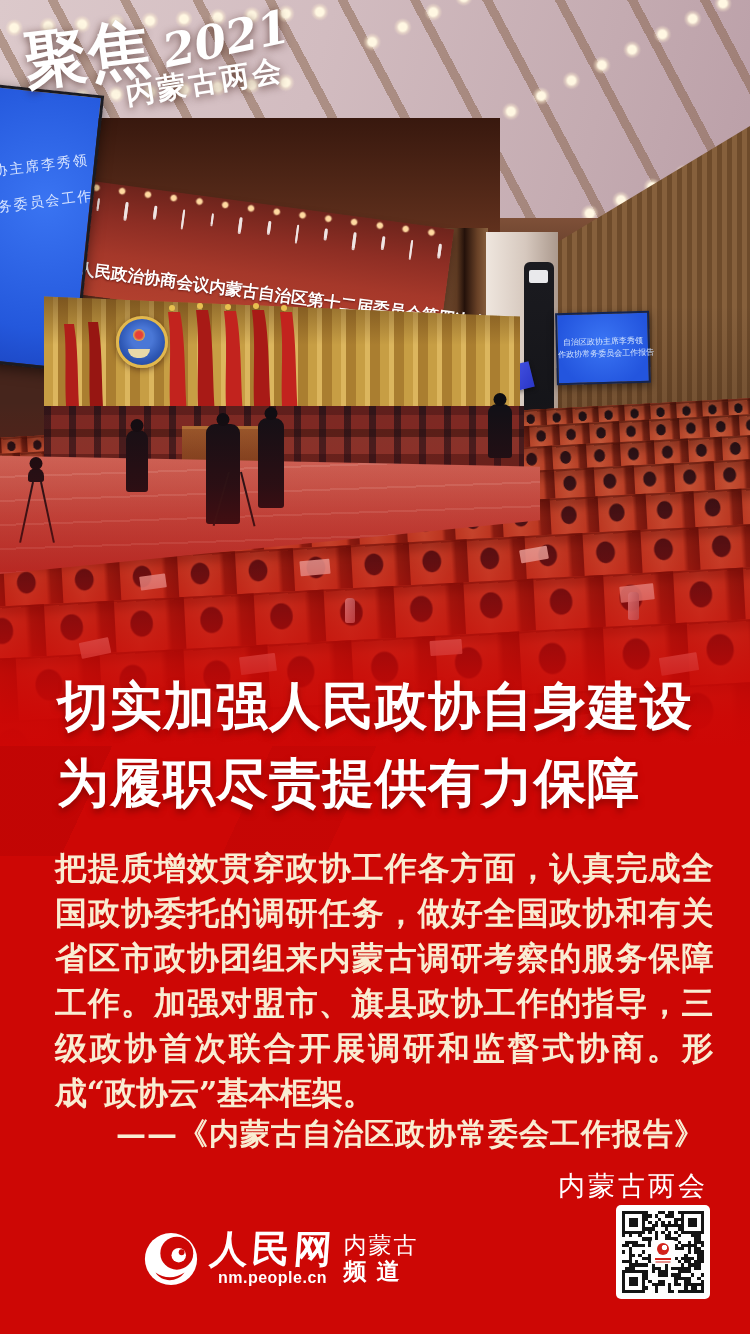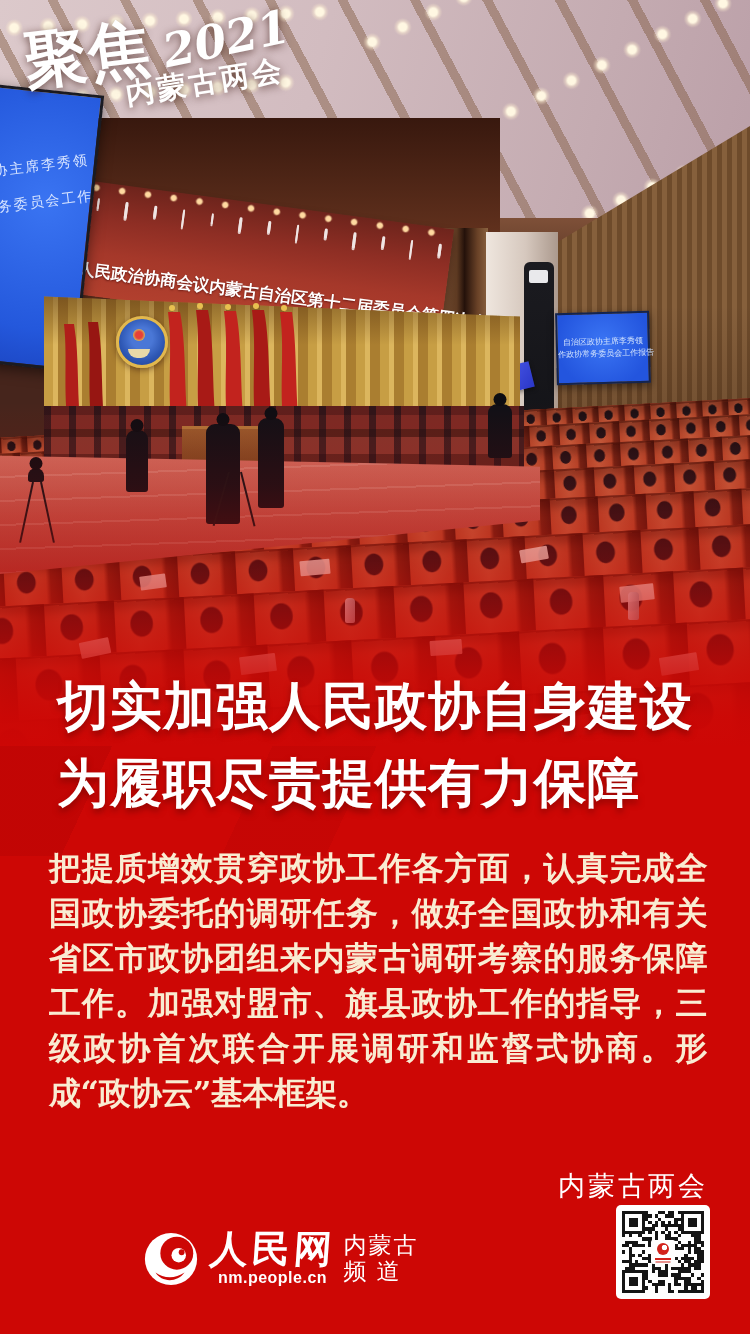--- a/index.html
+++ b/index.html
@@ -127,21 +127,21 @@
     text-shadow:0 2px 8px rgba(50,15,8,.65); font-family:"DejaVu Serif","Liberation Serif",serif; }
   .campaign .row1{ display:flex; align-items:flex-start; }
   .campaign .focus{ font-size:62px; font-weight:bold; letter-spacing:2px; line-height:60px; }
   .campaign .year{ font-size:46px; font-weight:bold; font-style:italic; margin-left:10px; transform:rotate(-5deg) translateY(4px); }
   .campaign .event{ font-size:29px; font-weight:bold; letter-spacing:3px; margin:-8px 0 0 96px; transform:rotate(-2deg); }
 
   
   .headline{ position:absolute; left:57px; width:680px; color:#ffffff; font-weight:bold;
     font-size:52px; letter-spacing:1px; line-height:60px; text-shadow:0 4px 6px rgba(110,5,2,.6); white-space:nowrap; }
   .h1{ top:676px; } .h2{ top:753px; }
-  .body-text{ position:absolute; left:49px; top:846px; width:658px; color:var(--cream);
+  .body-text{ position:absolute; left:55px; top:846px; width:658px; color:var(--cream);
     font-family:"DejaVu Serif","Liberation Serif",serif; font-weight:600; font-size:32px;
     line-height:45px; letter-spacing:-0.5px; text-align:justify; margin:0; }
   .attribution{ position:absolute; right:45px; top:1114px; color:var(--cream);
     font-family:"DejaVu Serif","Liberation Serif",serif; font-weight:bold; font-size:30px; letter-spacing:1px; }
 
   
   .scan-label{ position:absolute; right:42px; top:1168px; color:#ffffff; font-size:27px; letter-spacing:3px; font-weight:500; }
   .qr-wrap{ position:absolute; right:40px; top:1205px; width:82px; height:82px; background:#ffffff;
     border-radius:5px; padding:6px; }
   .qr-wrap svg{ display:block; width:82px; height:82px; shape-rendering:crispEdges; }
@@ -155,21 +155,21 @@
   
   .footer{ position:absolute; left:0; top:1230px; width:750px; display:flex; justify-content:center; }
   .footer-inner{ display:flex; align-items:flex-start; transform:translateX(-95px); color:#fff; }
   .brand-icon{ width:58px; height:58px; margin-right:10px; }
   .brand-col{ display:flex; flex-direction:column; align-items:center; }
   .brand-name{ font-family:"DejaVu Serif","Liberation Serif",serif; font-weight:bold; font-size:38px;
     line-height:38px; transform:skewX(-4deg); letter-spacing:4px; }
   .brand-url{ font-size:16px; font-weight:bold; letter-spacing:.5px; margin-top:1px; }
   .channel-col{ margin-left:8px; padding-top:2px; }
   .channel-top{ font-size:23px; font-weight:normal; letter-spacing:2px; line-height:26px; }
-  .channel-bottom{ font-size:23px; font-weight:normal; line-height:26px; letter-spacing:10px; }
+  .channel-bottom{ font-size:23px; font-weight:bold; line-height:26px; letter-spacing:10px; }
 </style>
 </head>
 <body>
 
 <div class="page">
 
   <div class="photo">
     <div class="ceiling"></div>
     <div class="light-strip ls1"></div>
     <div class="light-strip ls2"></div>
@@ -287,20 +287,21 @@
     <div class="row1">
       <span class="focus">聚焦</span>
       <span class="year">2021</span>
     </div>
     <div class="event">内蒙古两会</div>
   </div>
 
   <div class="headline h1">切实加强人民政协自身建设</div>
   <div class="headline h2">为履职尽责提供有力保障</div>
   <p class="body-text">把提质增效贯穿政协工作各方面，认真完成全国政协委托的调研任务，做好全国政协和有关省区市政协团组来内蒙古调研考察的服务保障工作。加强对盟市、旗县政协工作的指导，三级政协首次联合开展调研和监督式协商。形成“政协云”基本框架。</p>
+  <div class="attribution">——《内蒙古自治区政协常委会工作报告》</div>
 
   <div class="scan-label">内蒙古两会</div>
   <div class="qr-wrap">
     <svg id="qr-svg" viewBox="0 0 25 25">
         <rect x="0" y="0" width="1" height="1" fill="#151515"></rect>
         <rect x="1" y="0" width="1" height="1" fill="#151515"></rect>
         <rect x="2" y="0" width="1" height="1" fill="#151515"></rect>
         <rect x="3" y="0" width="1" height="1" fill="#151515"></rect>
         <rect x="4" y="0" width="1" height="1" fill="#151515"></rect>
         <rect x="5" y="0" width="1" height="1" fill="#151515"></rect>

